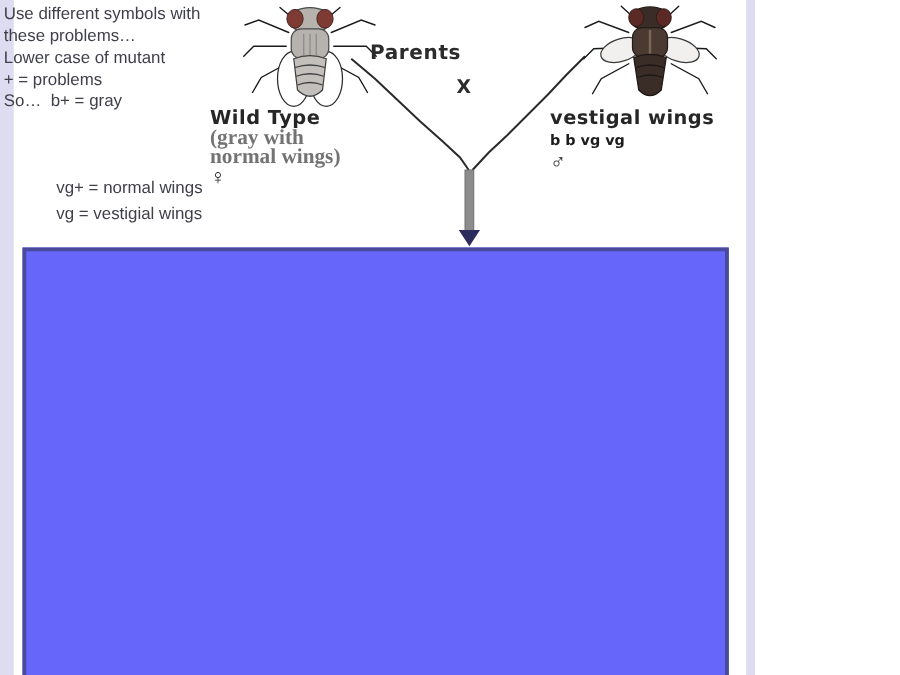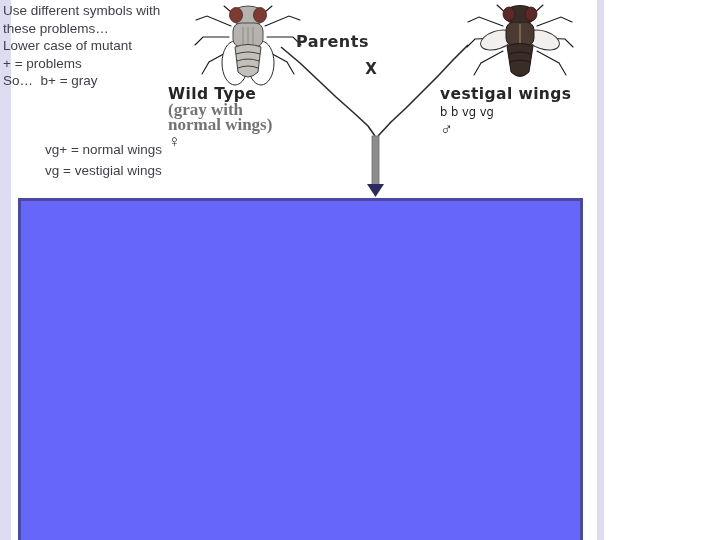--- a/index.html
+++ b/index.html
@@ -101,21 +101,21 @@
   }
   .fly-sub {
     font-family: Liberation Serif, serif;
     font-weight: bold;
     font-size: 17px;
     color: #737373;
     line-height: 14.5px;
   }
   .fly-geno {
     font-family: "DejaVu Sans", sans-serif;
-    font-weight: normal;
+    font-weight: bold;
     font-size: 11.5px;
     color: #1c1c1c;
     line-height: 15px;
     margin-top: 2px;
     white-space: nowrap;
   }
   .fly-geno sup { font-size: 8.5px; vertical-align: 5px; }
   .sex-symbol {
     font-size: 17px;
     color: #1c1c1c;

